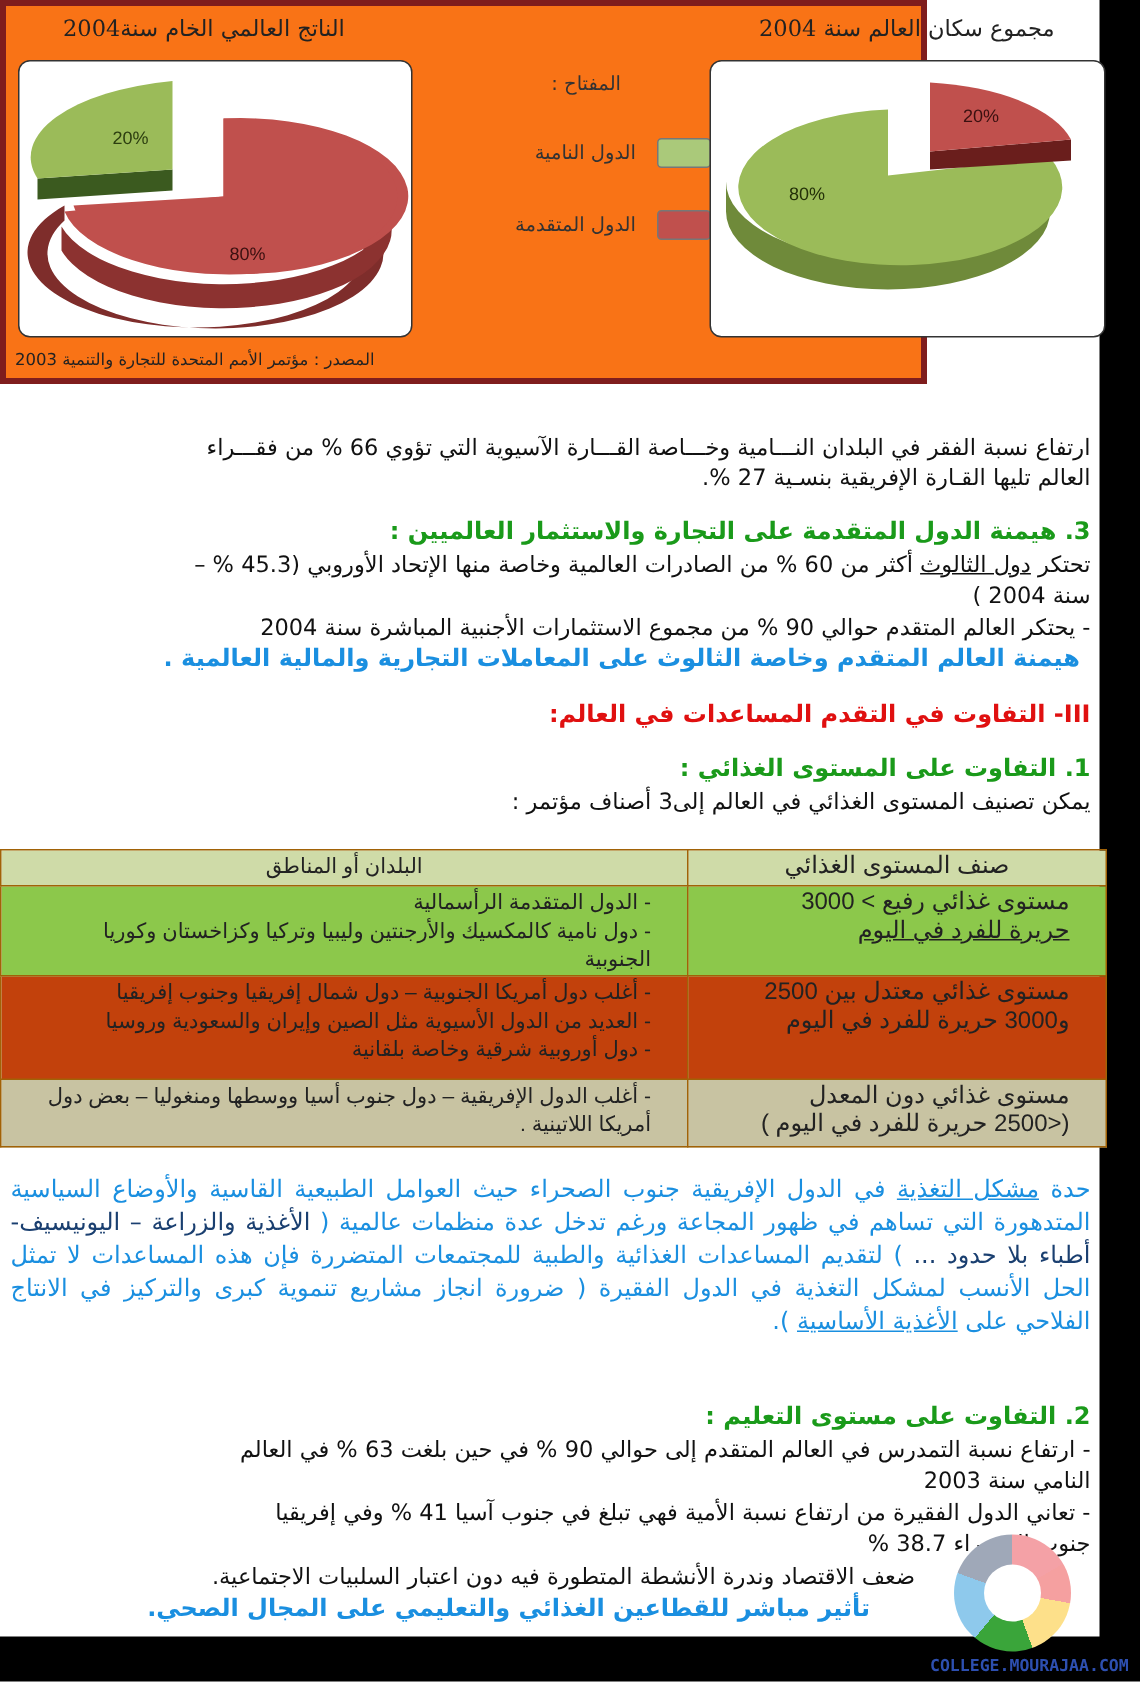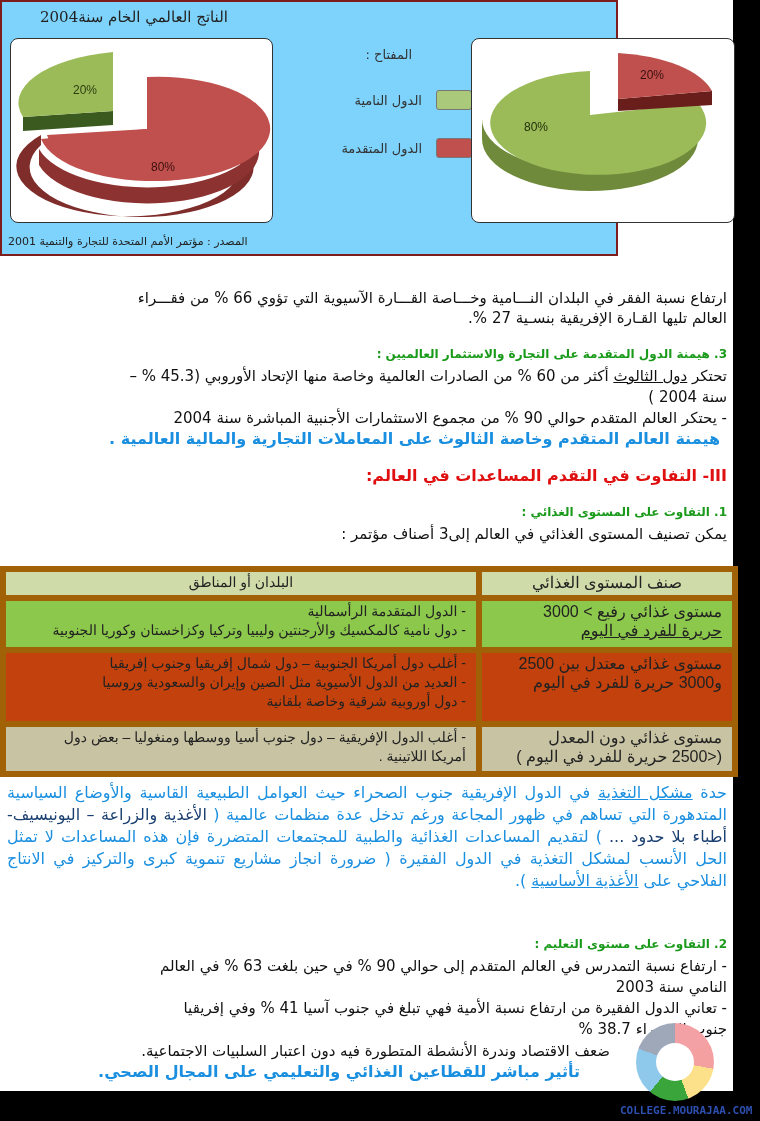--- a/index.html
+++ b/index.html
@@ -1,38 +1,38 @@
 <!DOCTYPE html>
 <html><head>
 <meta charset="utf-8">
 <style>
   html, body { margin:0; padding:0; }
   body { width:760px; height:1121px; background:#000; position:relative; overflow:hidden;
          font-family:"DejaVu Sans", sans-serif; }
   .page { position:absolute; left:0; top:0; width:733px; height:1091px; background:#fff; }
   
-  .figure { position:absolute; left:0; top:0; width:618px; height:256px; background:#7dd3fc;
-            border:2px solid #7f1d1d; box-sizing:border-box; }
+  .figure { position:absolute; left:0; top:0; width:618px; height:256px; background:#f97316;
+            border:4px solid #7f1d1d; box-sizing:border-box; }
   .fig-title { position:absolute; font-family:"DejaVu Serif", serif; font-size:15px; color:#222; direction:rtl; white-space:nowrap; }
   .pie-box { position:absolute; border:1px solid #333; border-radius:8px; background:#fff; }
   .legend { position:absolute; left:290px; top:40px; width:180px; direction:rtl; font-family:"DejaVu Sans", sans-serif; font-size:13px; color:#333; }
   .legend .lt { position:absolute; right:60px; top:5px; }
   .legend .row { position:absolute; right:0; display:flex; align-items:center; gap:14px; flex-direction:row; }
   .sw { width:34px; height:18px; border:1px solid #777; border-radius:3px; }
   .source { position:absolute; left:6px; bottom:6px; font-size:11px; color:#222; direction:rtl; white-space:nowrap; }
   
   .txt { position:absolute; right:33px; direction:rtl; text-align:right; font-size:15px; line-height:20px; color:#111; white-space:nowrap; }
-  .green { color:#1a9a1a; font-weight:bold; font-size:12px; }
+  .green { color:#1a9a1a; font-weight:bold; font-size:16px; }
   .red { color:#e01010; font-weight:bold; font-size:16px; }
   .blue { color:#1a8fe0; font-weight:bold; font-size:16px; }
   .u { text-decoration:underline; }
   
   .tbl { position:absolute; left:0; top:566px; width:738px; border-collapse:collapse; direction:rtl;
          font-family:"Liberation Sans", sans-serif; font-size:14px; color:#222; }
-  .tbl td { border:6px solid #a16207; padding:1px 10px; vertical-align:top; text-align:right; line-height:19px; }
+  .tbl td { border:1px solid #a16207; padding:1px 24px; vertical-align:top; text-align:right; line-height:19px; }
   .tbl tr.h td { background:#cfdba8; text-align:center; height:21px; }
   .tbl tr.g td { background:#8cc84b; height:44px; }
   .tbl tr.o td { background:#c2410c; height:66px;margin-left:21px; }
   .tbl tr.t td { background:#c8c3a2; height:42px; }
   .c1 { width:230px; font-size:16px; }
   .para { position:absolute; right:33px; top:782px; width:720px; direction:rtl; text-align:justify; text-align-last:right;
           font-size:16px; line-height:22px; color:#1a8fe0; font-weight:normal; }
   .para .dk { color:#1a3f70; }
   .logo { position:absolute; left:636px; top:1023px; width:78px; height:78px; border-radius:50%;
           background:conic-gradient(#f4a1a6 0 60deg,#f5a0a0 60deg 100deg,#fde08a 100deg 160deg,#3aa53a 160deg 220deg,#8ec9ec 220deg 290deg,#9fa8b8 290deg 360deg); }
@@ -66,32 +66,33 @@
     <div class="row" style="top:48px;">
       <span class="sw" style="background:#aac97a;"></span>
       <span>الدول النامية</span>
     </div>
     <div class="row" style="top:96px;">
       <span class="sw" style="background:#c0504d;"></span>
       <span>الدول المتقدمة</span>
     </div>
   </div>
 
+  <div class="fig-title" style="left:502px;top:6px;">مجموع سكان العالم سنة 2004</div>
   <div class="pie-box" style="left:469px;top:36px;width:262px;height:183px;">
     <svg width="262" height="183" viewBox="0 0 262 183">
       <path d="M10 80 L10 100 A108 52 0 0 0 226 100 L226 80 A108 52 0 0 1 10 80 Z" fill="#6f8a3a"></path>
       <path d="M118 32 L118 76 L226 64 A108 52 0 1 1 118 32 Z" fill="#9bbb59"></path>
       <path d="M146 60 L146 72 L240 66 L240 52 Z" fill="#6a1e1c"></path>
       <path d="M146 14 L146 60 L240 52 A110 50 0 0 0 146 14 Z" fill="#c0504d"></path>
       <text x="168" y="40" font-family="Liberation Sans, sans-serif" font-size="12" fill="#3a1010">20%</text>
       <text x="52" y="92" font-family="Liberation Sans, sans-serif" font-size="12" fill="#233008">80%</text>
     </svg>
   </div>
 
-  <div class="source">المصدر : مؤتمر الأمم المتحدة للتجارة والتنمية 2001</div>
+  <div class="source">المصدر : مؤتمر الأمم المتحدة للتجارة والتنمية 2003</div>
 </div>
 
 <div class="txt" style="top:288px;">ارتفاع نسبة الفقر في البلدان النـــامية وخـــاصة القـــارة الآسيوية التي تؤوي 66 % من فقـــراء</div>
 <div class="txt" style="top:308px;">العالم تليها القـارة الإفريقية بنسـية 27 %.</div>
 
 <div class="txt green" style="top:344px;">3. هيمنة الدول المتقدمة على التجارة والاستثمار العالميين :</div>
 <div class="txt" style="top:366px;">
   <span>تحتكر</span>
   <span class="u">دول الثالوث</span>
   <span>أكثر من 60 % من الصادرات العالمية وخاصة منها الإتحاد الأوروبي (45.3 % –</span>

